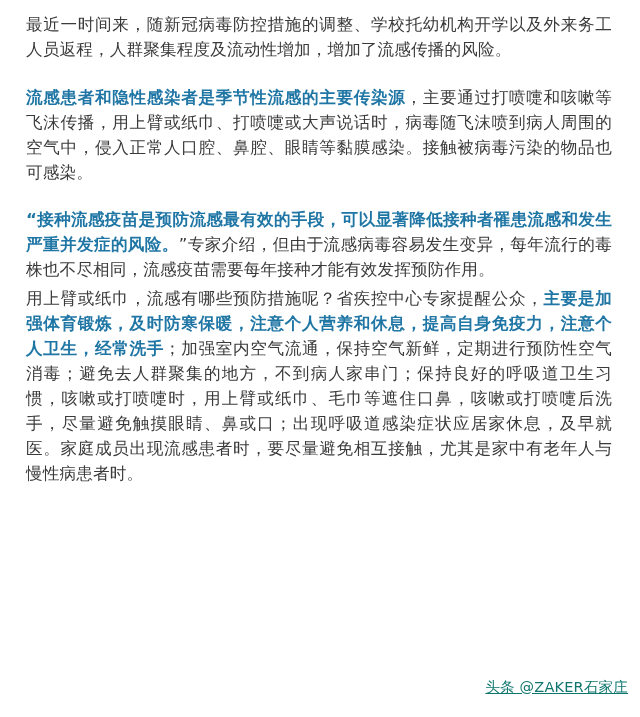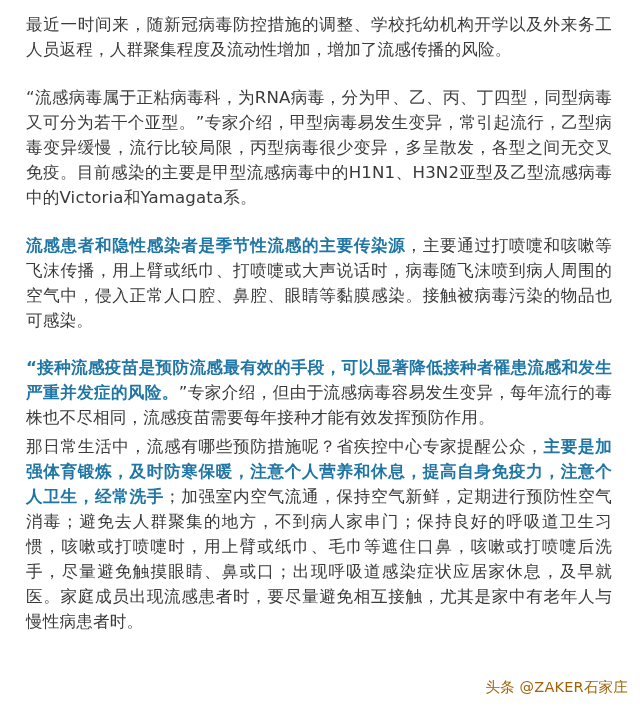--- a/index.html
+++ b/index.html
@@ -36,40 +36,38 @@
     .para.p5 { margin-bottom: 4px; }
     .hl {
       color: #1f76a5;
       font-weight: bold;
     }
     .watermark {
       position: absolute;
       right: 10px;
       bottom: 20px;
       font-size: 14.5px;
-      color: #a16207;
+      color: #0f766e;
       background: rgba(255,255,255,0.85);
       padding: 0 2px;
       letter-spacing: 0.2px;
+      text-decoration: underline;
     }
   </style>
 </head>
 <body>
 
 <div class="article">
   <p class="para p2">
     <span>最近一时间来，随新冠病毒防控措施的调整、学校托幼机构开学以及外来务工人员返程，人群聚集程度及流动性增加，增加了流感传播的风险。</span>
   </p>
-  <p class="para p3">
-    <span>“流感病毒属于正粘病毒科，为RNA病毒，分为甲、乙、丙、丁四型，同型病毒又可分为若干个亚型。”专家介绍，甲型病毒易发生变异，常引起流行，乙型病毒变异缓慢，流行比较局限，丙型病毒很少变异，多呈散发，各型之间无交叉免疫。目前感染的主要是甲型流感病毒中的H1N1、H3N2亚型及乙型流感病毒中的Victoria和Yamagata系。</span>
-  </p>
   <p class="para p4">
     <span class="hl">流感患者和隐性感染者是季节性流感的主要传染源</span><span>，主要通过打喷嚏和咳嗽等飞沫传播，用上臂或纸巾、打喷嚏或大声说话时，病毒随飞沫喷到病人周围的空气中，侵入正常人口腔、鼻腔、眼睛等黏膜感染。接触被病毒污染的物品也可感染。</span>
   </p>
   <p class="para p5">
     <span class="hl">“接种流感疫苗是预防流感最有效的手段，可以显著降低接种者罹患流感和发生严重并发症的风险。</span><span>”专家介绍，但由于流感病毒容易发生变异，每年流行的毒株也不尽相同，流感疫苗需要每年接种才能有效发挥预防作用。</span>
   </p>
   <p class="para p6">
-    <span>那日常生活中，流感有哪些预防措施呢？省疾控中心专家提醒公众，</span><span class="hl">主要是加强体育锻炼，及时防寒保暖，注意个人营养和休息，提高自身免疫力，注意个人卫生，经常洗手</span><span>；加强室内空气流通，保持空气新鲜，定期进行预防性空气消毒；避免去人群聚集的地方，不到病人家串门；保持良好的呼吸道卫生习惯，咳嗽或打喷嚏时，用上臂或纸巾、毛巾等遮住口鼻，咳嗽或打喷嚏后洗手，尽量避免触摸眼睛、鼻或口；出现呼吸道感染症状应居家休息，及早就医。家庭成员出现流感患者时，要尽量避免相互接触，尤其是家中有老年人与慢性病患者时。</span>
+    <span>用上臂或纸巾，流感有哪些预防措施呢？省疾控中心专家提醒公众，</span><span class="hl">主要是加强体育锻炼，及时防寒保暖，注意个人营养和休息，提高自身免疫力，注意个人卫生，经常洗手</span><span>；加强室内空气流通，保持空气新鲜，定期进行预防性空气消毒；避免去人群聚集的地方，不到病人家串门；保持良好的呼吸道卫生习惯，咳嗽或打喷嚏时，用上臂或纸巾、毛巾等遮住口鼻，咳嗽或打喷嚏后洗手，尽量避免触摸眼睛、鼻或口；出现呼吸道感染症状应居家休息，及早就医。家庭成员出现流感患者时，要尽量避免相互接触，尤其是家中有老年人与慢性病患者时。</span>
   </p>
 </div>
 
 <div class="watermark">头条 @ZAKER石家庄</div>
 
 </body></html>

